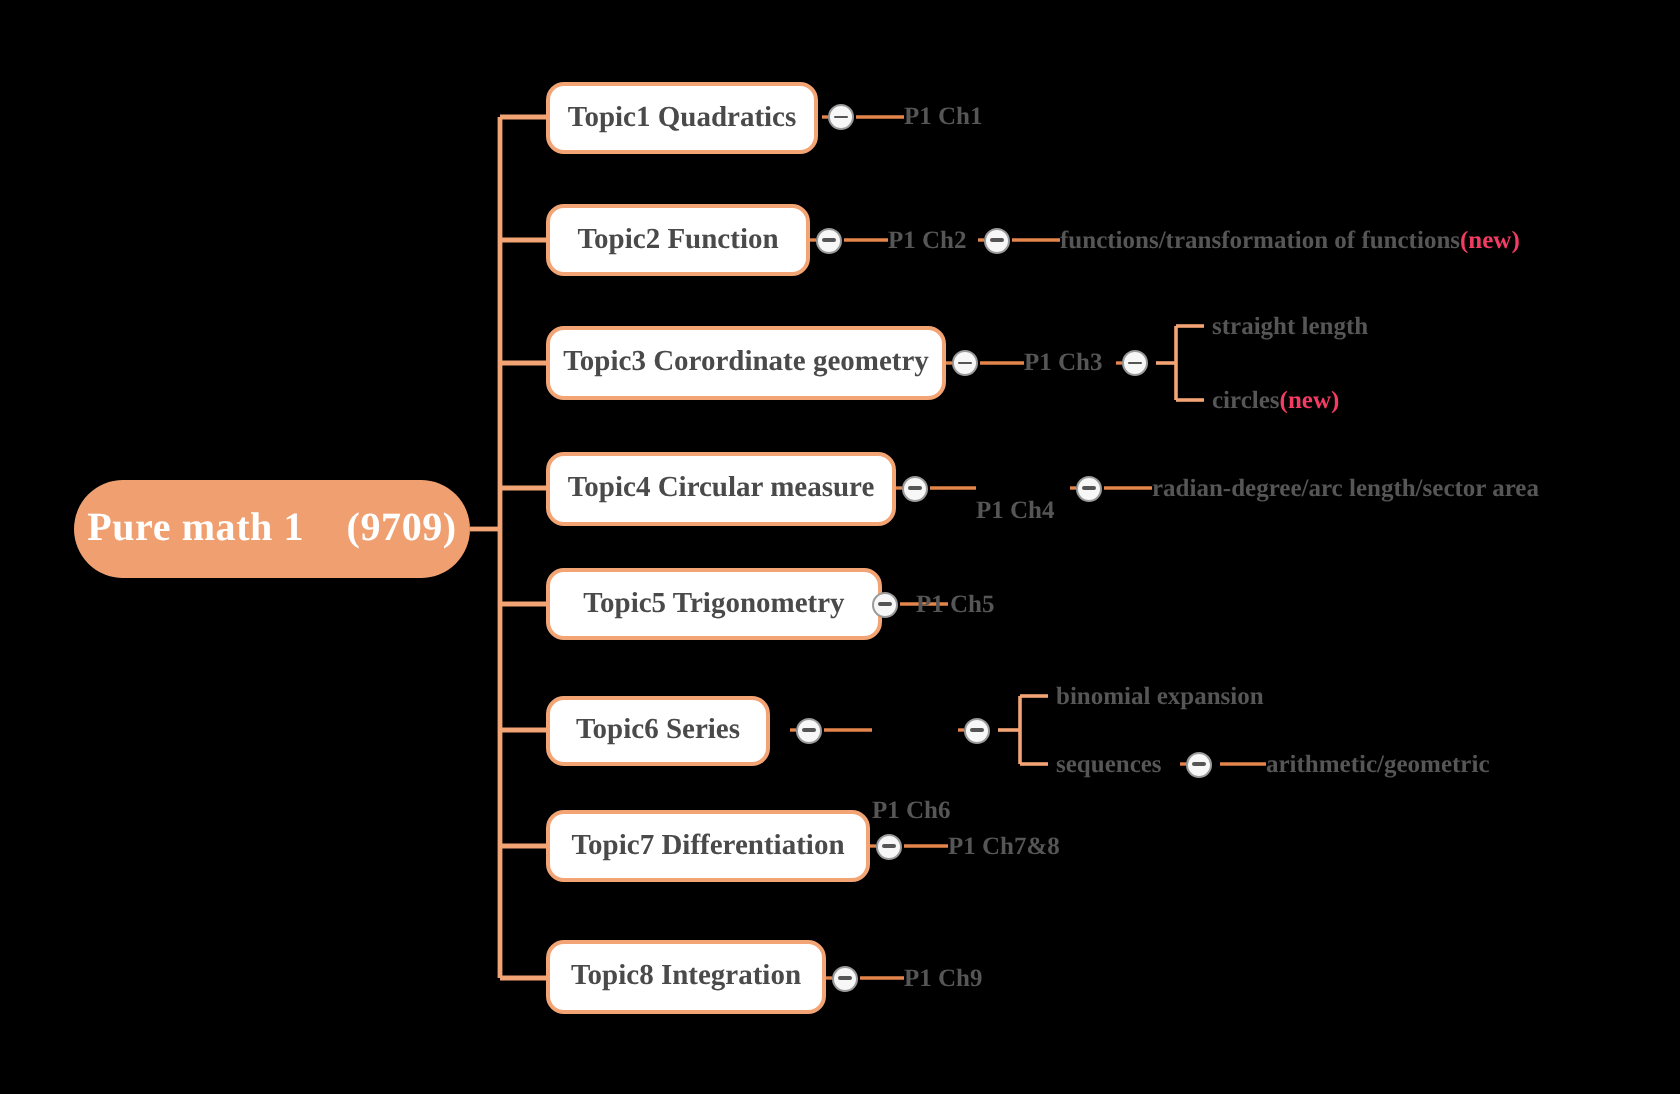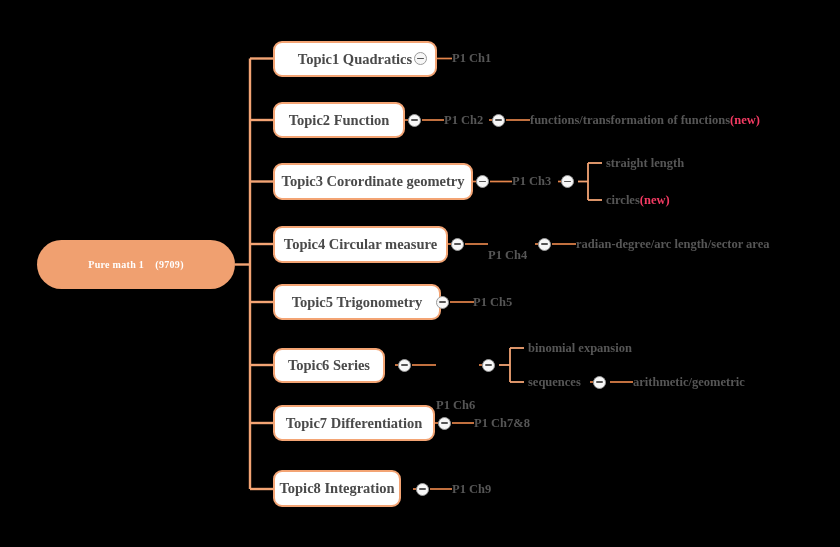--- a/index.html
+++ b/index.html
@@ -32,21 +32,21 @@
     height: 49px;
     background: #f0a070;
     border-radius: 25px;
     display: flex;
     align-items: center;
     justify-content: center;
     box-sizing: border-box;
   }
   .root-label {
     color: #ffffff;
-    font-size: 10px;
+    font-size: 20px;
     font-weight: bold;
     letter-spacing: 0.3px;
     white-space: pre;
   }
 
   
   .topic-node {
     position: absolute;
     background: #ffffff;
     border: 2px solid #f3a474;
@@ -166,21 +166,21 @@
       <path d="M510,348 L510,382"></path>
       <path d="M510,348 L524,348"></path>
       <path d="M510,382 L524,382"></path>
     </g>
   </svg>
 
   <div class="root-node">
     <span class="root-label">Pure math 1    (9709)</span>
   </div>
 
-  <div class="topic-node" style="left:273px; top:41px; width:164px; height:36px;">
+  <div class="topic-node" style="left:273px; top:41px; width:136px; height:36px;">
     <span class="topic-label">Topic1 Quadratics</span>
   </div>
 
   <div class="topic-node" style="left:273px; top:102px; width:132px; height:36px;">
     <span class="topic-label">Topic2 Function</span>
   </div>
 
   <div class="topic-node" style="left:273px; top:163px; width:200px; height:37px;">
     <span class="topic-label">Topic3 Corordinate geometry</span>
   </div>
@@ -194,37 +194,37 @@
   </div>
 
   <div class="topic-node" style="left:273px; top:348px; width:112px; height:35px;">
     <span class="topic-label">Topic6 Series</span>
   </div>
 
   <div class="topic-node" style="left:273px; top:405px; width:162px; height:36px;">
     <span class="topic-label">Topic7 Differentiation</span>
   </div>
 
-  <div class="topic-node" style="left:273px; top:470px; width:128px; height:37px;">
+  <div class="topic-node" style="left:273px; top:470px; width:140px; height:37px;">
     <span class="topic-label">Topic8 Integration</span>
   </div>
 
   <div class="leaf" style="left:452px; top:51px;">
     <span>P1 Ch1</span>
   </div>
   <div class="leaf" style="left:444px; top:112.5px;">
     <span>P1 Ch2</span>
   </div>
   <div class="leaf" style="left:512px; top:174px;">
     <span>P1 Ch3</span>
   </div>
   <div class="leaf" style="left:488px; top:248px;">
     <span>P1 Ch4</span>
   </div>
-  <div class="leaf" style="left:473px; top:294.5px;">
+  <div class="leaf" style="left:458px; top:294.5px;">
     <span>P1 Ch5</span>
   </div>
   <div class="leaf" style="left:436px; top:357.5px;margin-top:40px;">
     <span>P1 Ch6</span>
   </div>
   <div class="leaf" style="left:474px; top:415.5px;">
     <span>P1 Ch7&amp;8</span>
   </div>
   <div class="leaf" style="left:452px; top:481.5px;">
     <span>P1 Ch9</span>

